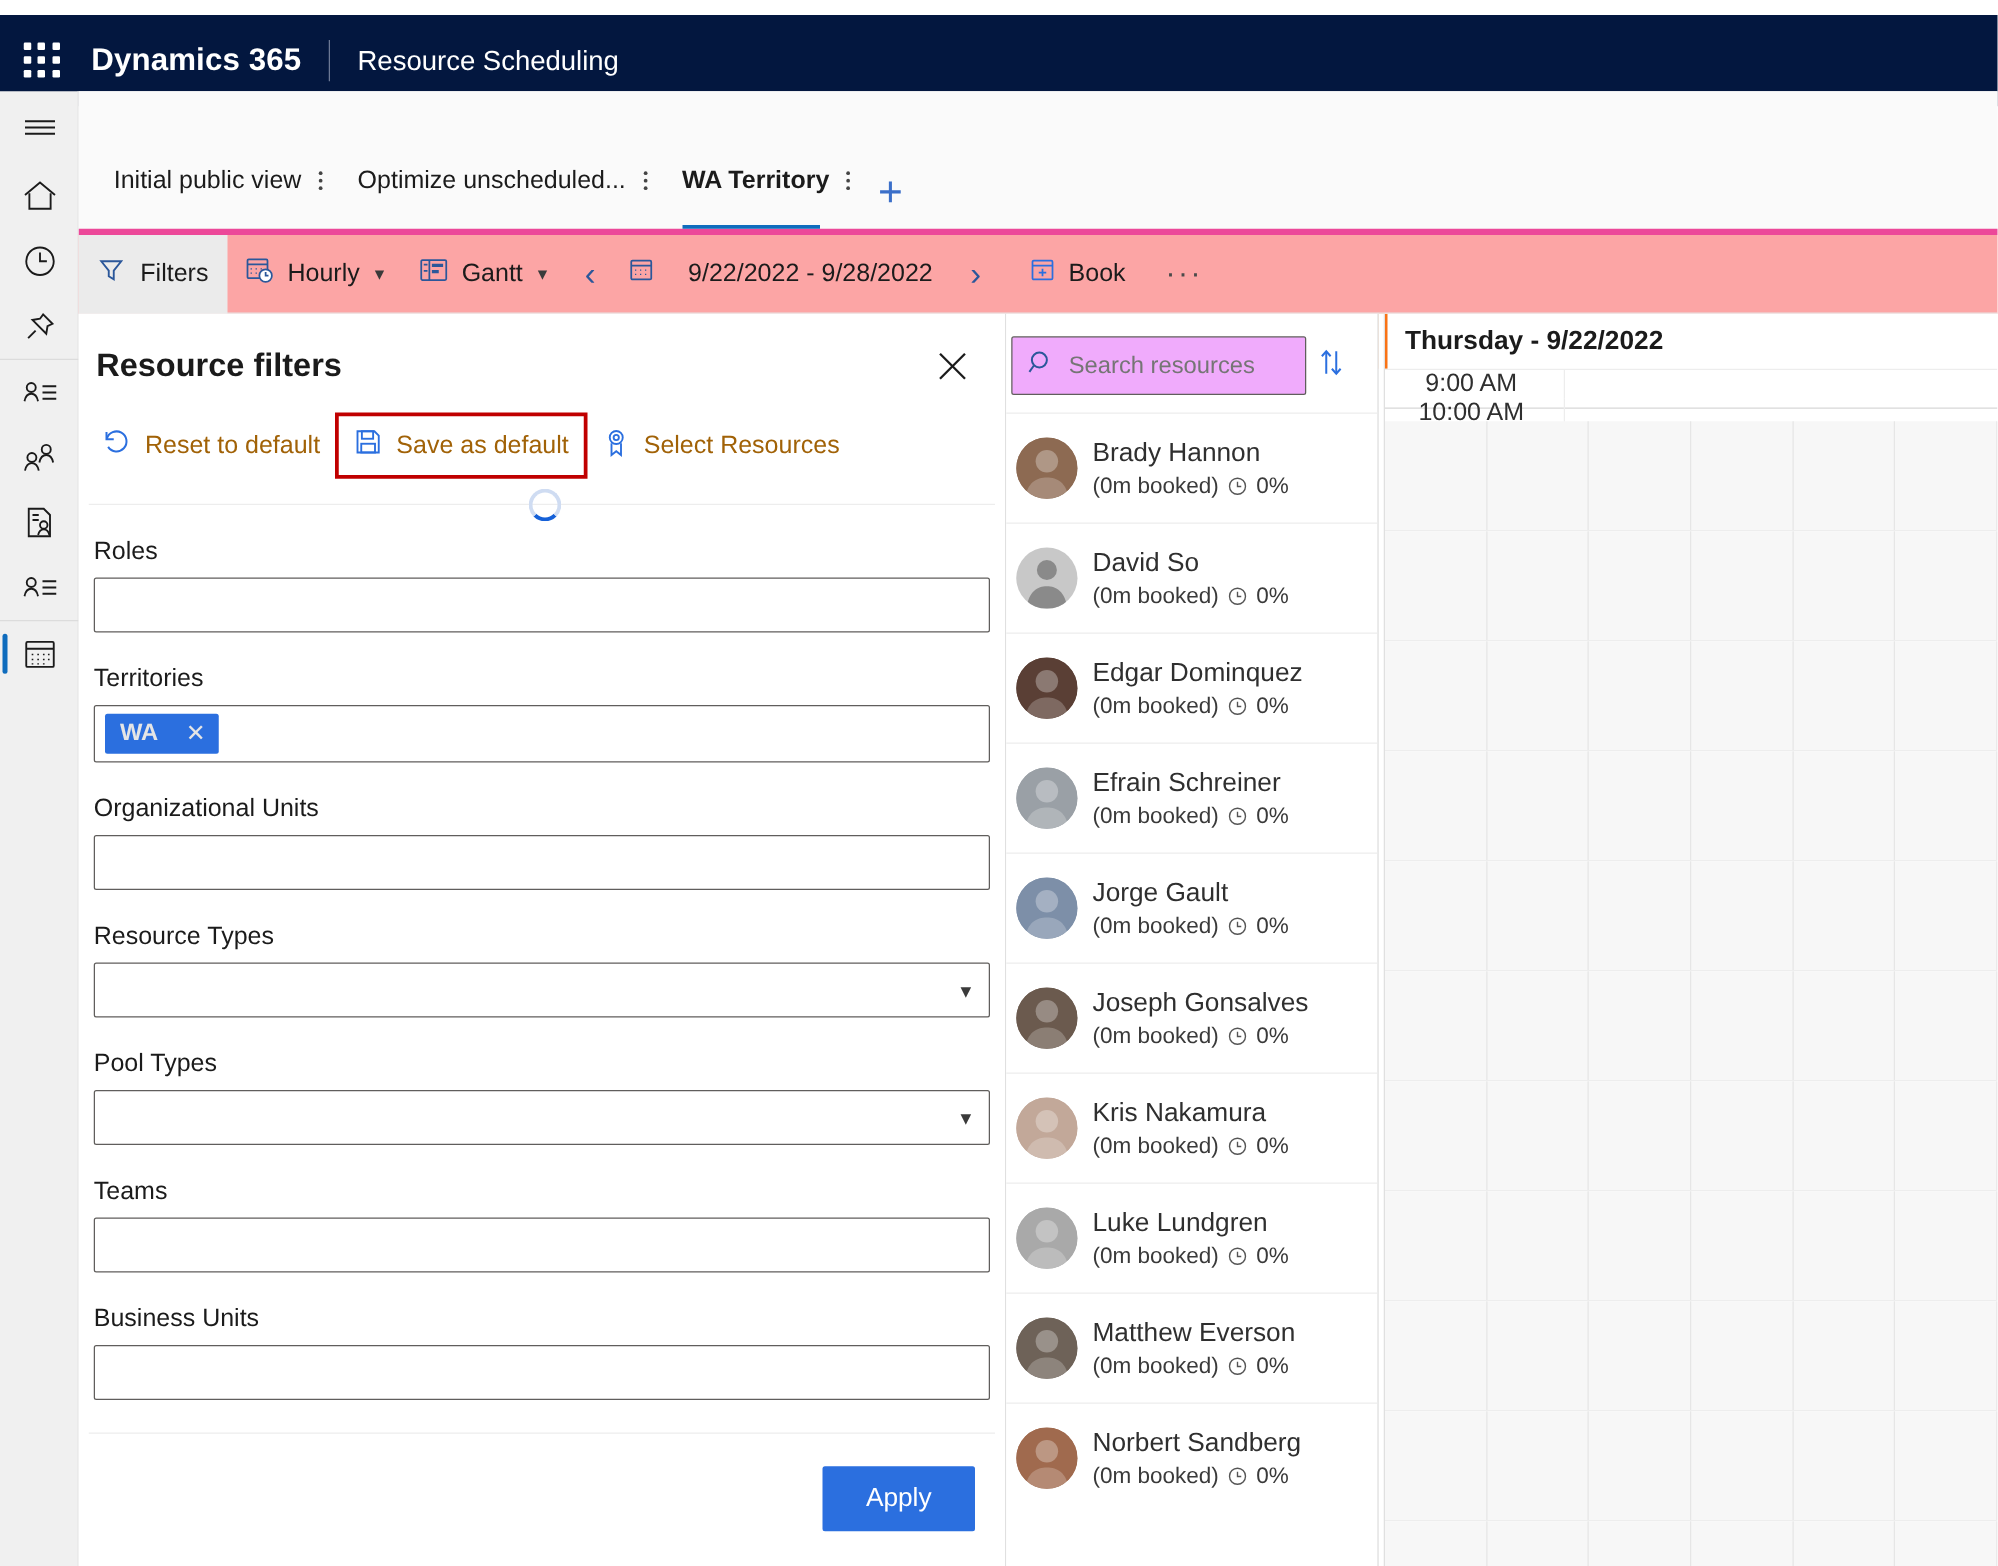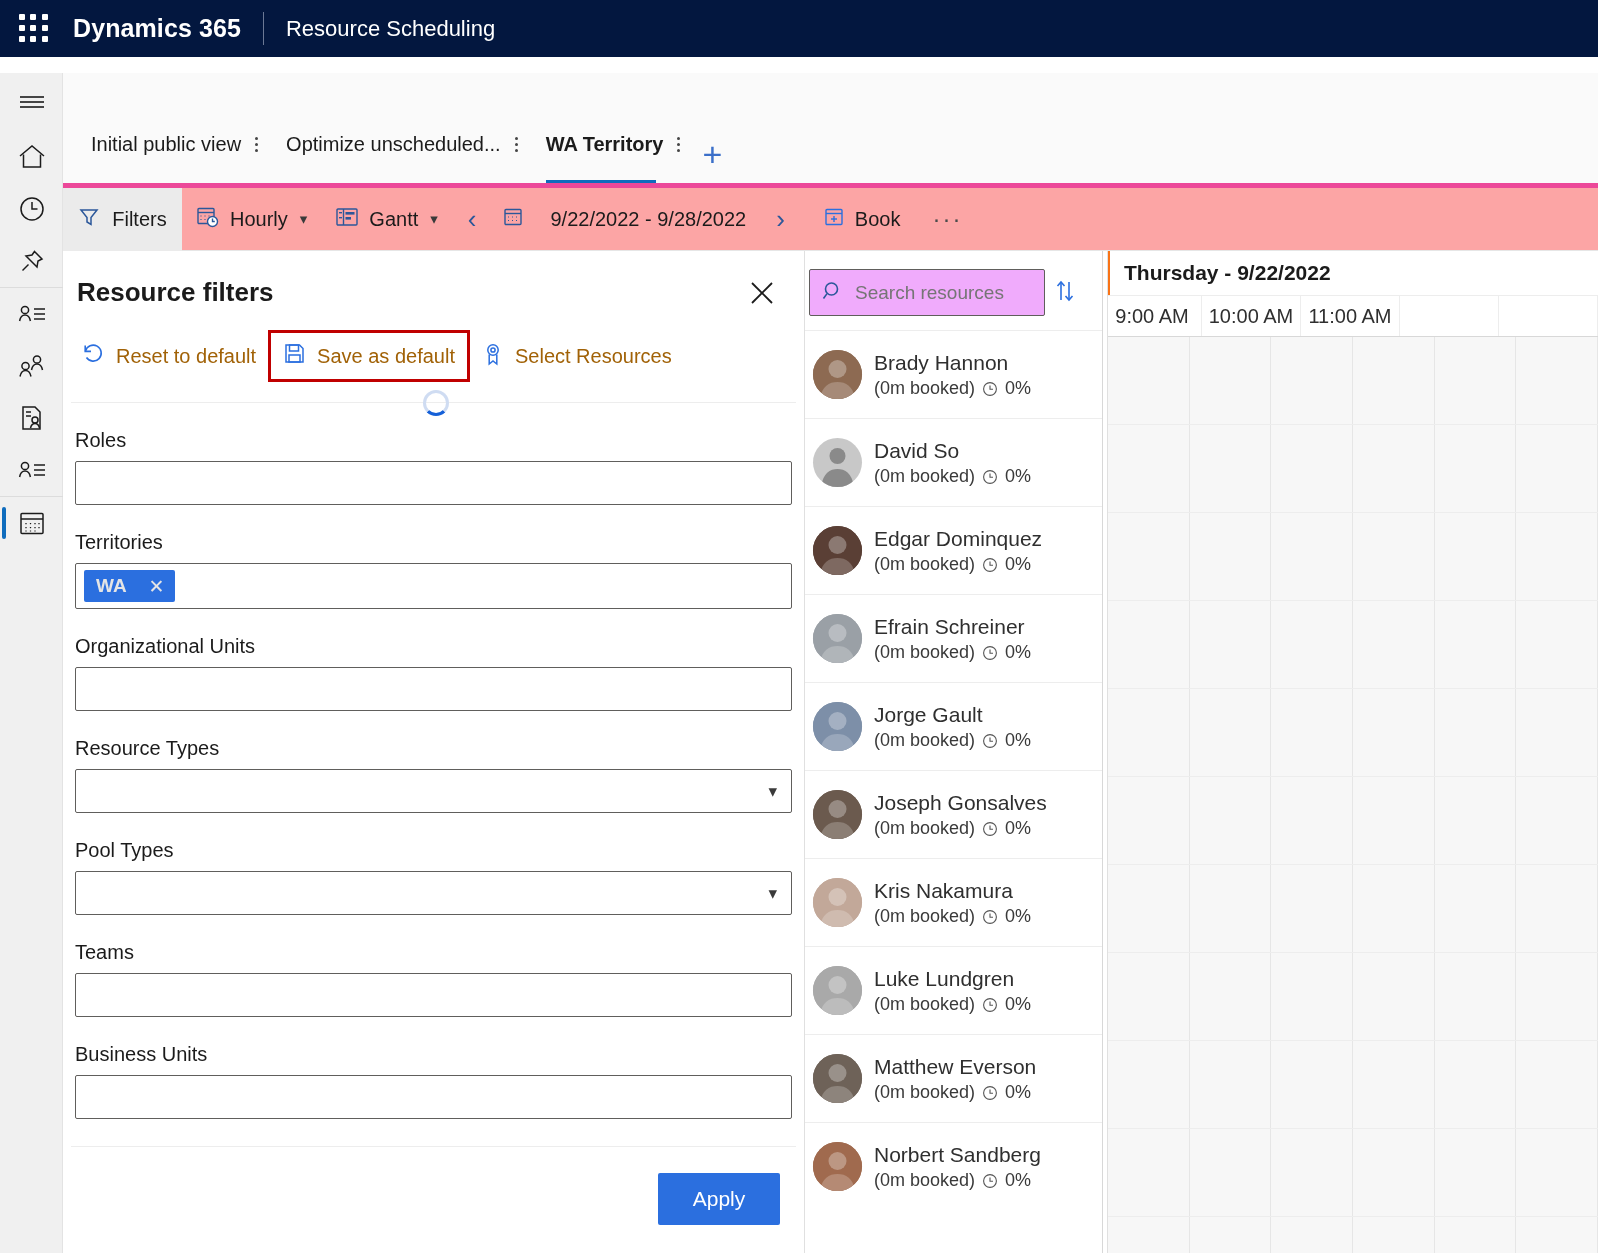--- a/index.html
+++ b/index.html
@@ -5,21 +5,21 @@
   * { box-sizing: border-box; margin: 0; padding: 0; }
   html, body {
     width: 1598px; height: 1253px;
     font-family: "Liberation Sans", sans-serif;
     background: #ffffff;
     overflow: hidden;
   }
 
   
   .topbar {
-    position: absolute; left: 0; top: 0; width: 1598px; height: 57px;
+    position: absolute; left: 0; top: 12px; width: 1598px; height: 73px;
     background: #03173f; display: flex; align-items: center;
   }
   .waffle { width: 30px; height: 30px; margin-left: 19px; margin-right: 24px;
     display: grid; grid-template-columns: repeat(3, 1fr); grid-template-rows: repeat(3,1fr);
     gap: 4px; align-content: center; justify-content: center; cursor: pointer; }
   .waffle i { display:block; width: 6px; height: 6px; border-radius: 1px; background: #ffffff; }
   .brand { color: #ffffff; font-size: 25px; font-weight: 600; letter-spacing: .1px; }
   .brand-sep { width: 1px; height: 33px; background: #6b7894; margin: 0 22px; }
   .app-name { color: #ffffff; font-size: 22px; font-weight: 400; }
 
@@ -125,21 +125,21 @@
   .sort-icon { cursor: pointer; }
   .res-row { height: 88px; border-top: 1px solid #ededed; display: flex; align-items: center; padding-left: 8px; gap: 12px; cursor: pointer; }
   .avatar { width: 49px; height: 49px; border-radius: 50%; flex: 0 0 49px; overflow: hidden; position: relative; }
   .res-name { font-size: 21px; color: #2f2f2f; line-height: 1.25; }
   .res-sub { font-size: 18px; color: #3a3a3a; display: flex; align-items: center; gap: 7px; margin-top: 2px; }
 
   
   .schedule { flex: 1; background: #fff; position: relative; overflow: hidden; }
   .sch-daterow { height: 44px; display: flex; align-items: center; padding-left: 14px;
     font-size: 21px; font-weight: 600; color: #1b1b1b; border-left: 7px solid #f97316; }
-  .sch-timerow { height: 42px; display: flex; border-top: 1px solid #ededed; border-bottom: 1px solid #d8d8d8; }
+  .sch-timerow { height: 32px; display: flex; border-top: 1px solid #ededed; border-bottom: 1px solid #d8d8d8; flex-direction: column; }
   .sch-timecell { width: 149px; display: flex; align-items: center; justify-content: center;
     font-size: 20px; color: #2f2f2f; border-right: 1px solid #ededed; }
   .sch-body { position: absolute; left: 0; right: 0; top: 86px; bottom: 0; }
   .sch-rowline { height: 88px; border-bottom: 1px solid #ededed; display: flex; background: #f7f7f7; }
   .sch-cell { width: 149px; border-right: 1px solid #e6e6e6; }
   .sch-gutter { position:absolute; left:0; top:0; width: 5px; bottom: 0; background:#fff; border-right: 1px solid #e0e0e0; }
 </style>
 </head>
 <body>
 

